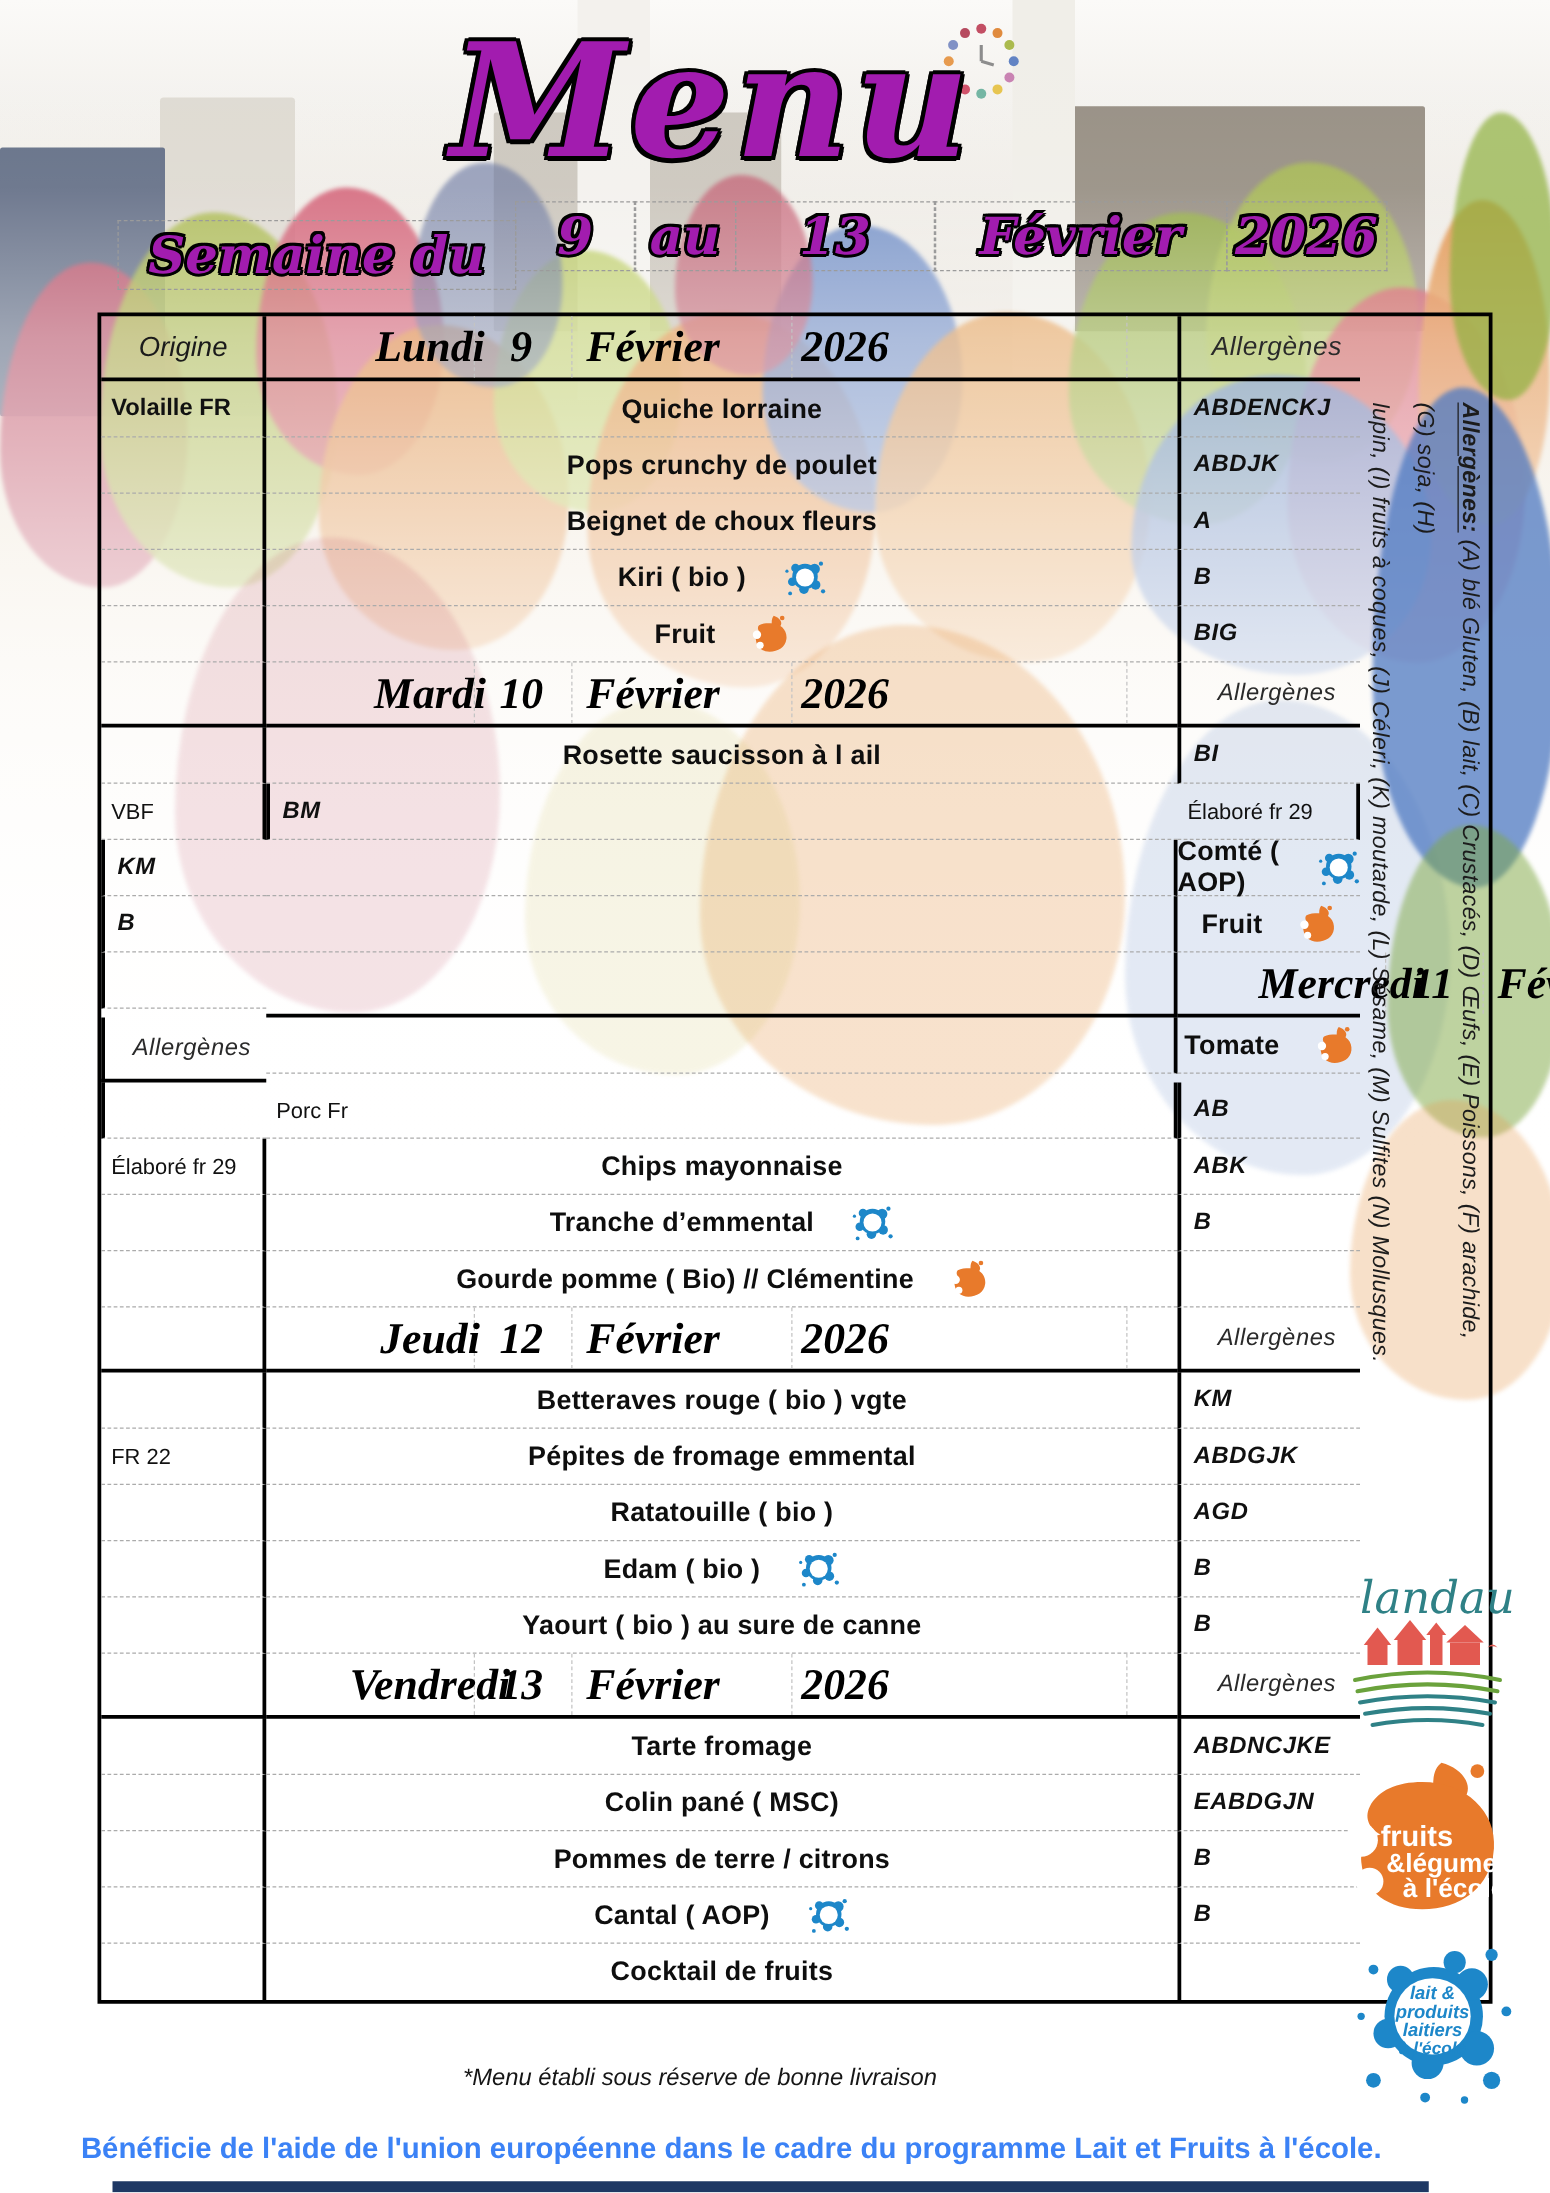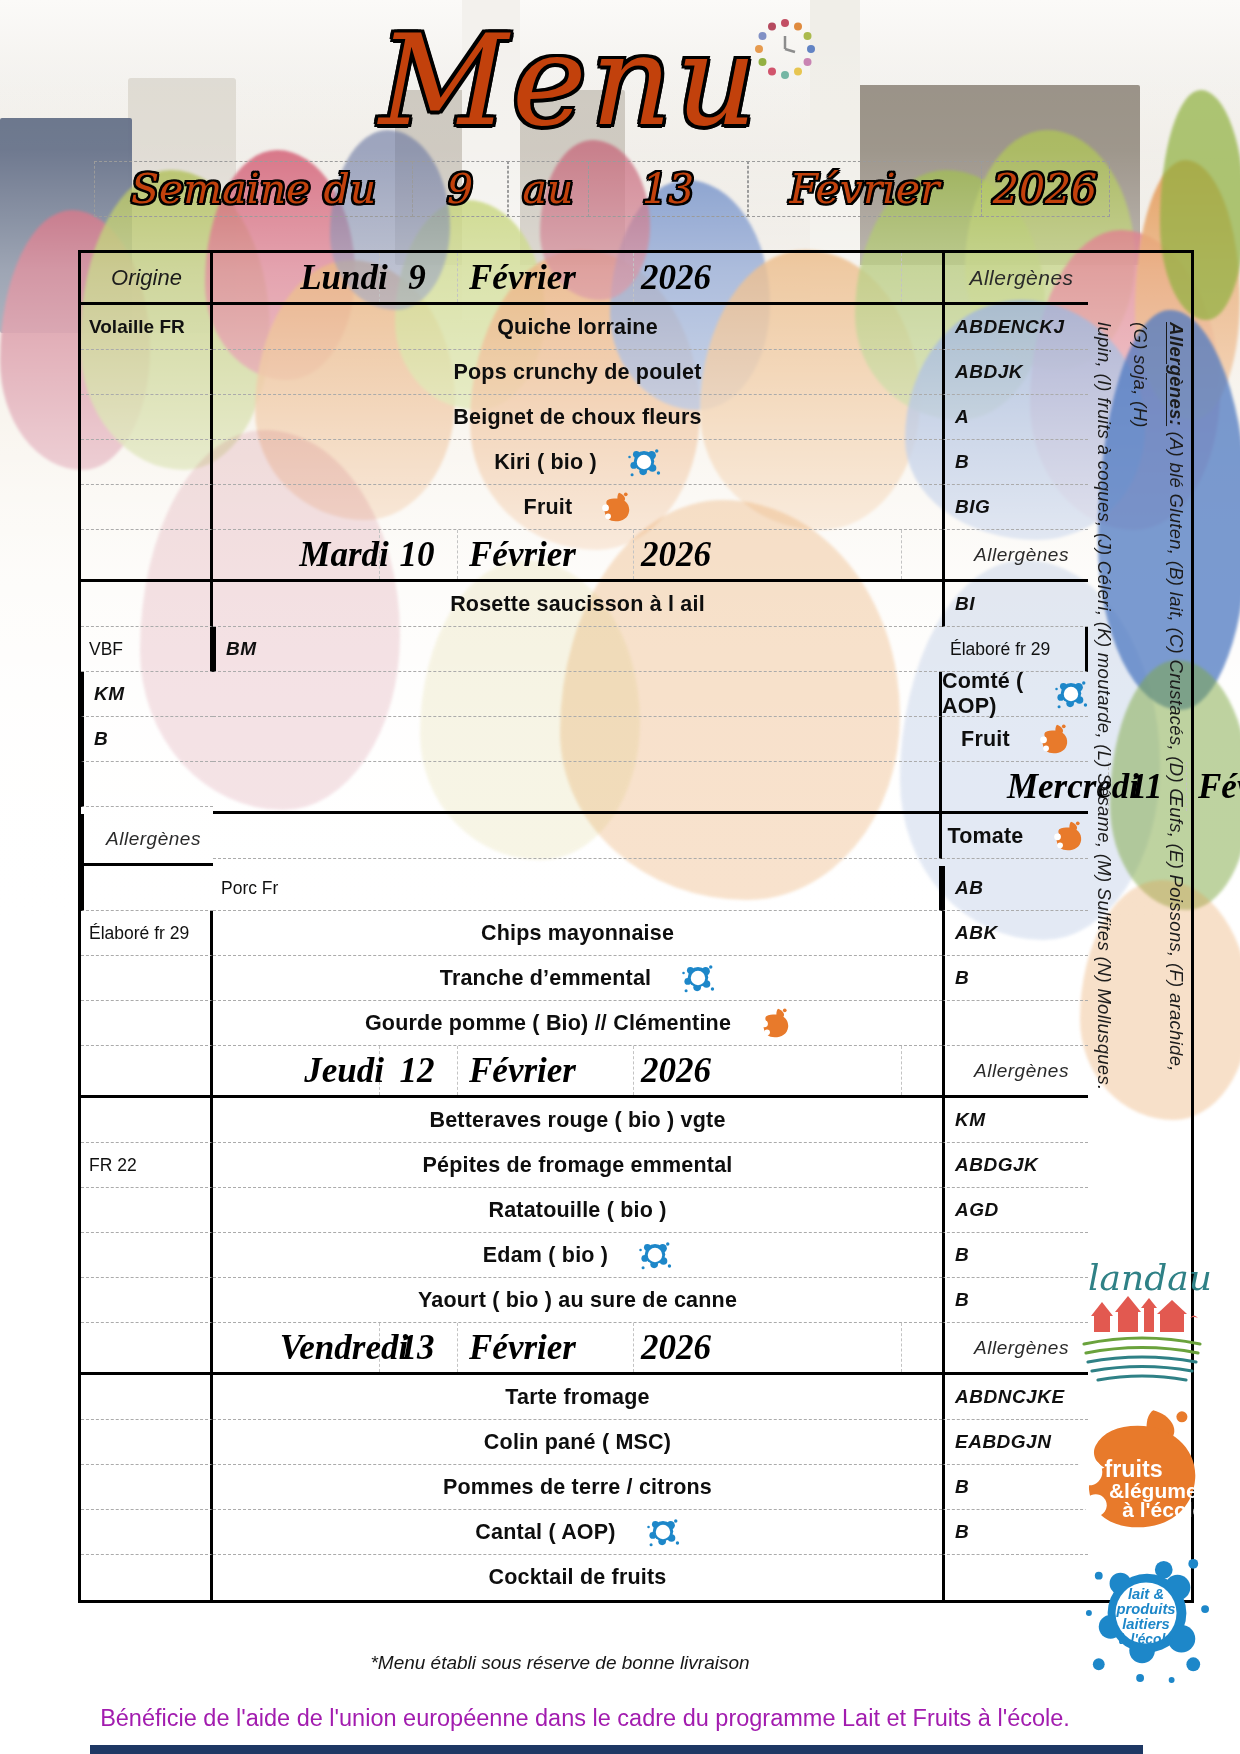--- a/index.html
+++ b/index.html
@@ -11,21 +11,21 @@
     background:linear-gradient(180deg,#fbfaf8 0px,#f3f1ed 90px,#ece8e1 240px,#efe6d6 420px,#f6efe4 620px,#fff 950px);}
   .prect,.blob{position:absolute;}
   .blob{filter:blur(1.5px);}
   .fade-overlay{position:absolute;left:0;top:0;width:1240px;height:1100px;
     background:linear-gradient(180deg,rgba(255,255,255,0) 0px,rgba(255,255,255,.08) 150px,
       rgba(255,255,255,.38) 270px,rgba(255,255,255,.63) 430px,rgba(255,255,255,.82) 570px,
       rgba(255,255,255,.94) 730px,#fff 950px);}
   .clock{position:absolute;left:752px;top:16px;}
 
   
-  .outline{color:#c2410c;font-family:"DejaVu Serif",serif;font-style:italic;font-weight:400;}
+  .outline{color:#a21caf;font-family:"DejaVu Serif",serif;font-style:italic;font-weight:700;}
   .stroke3{text-shadow:-3px -3px 0 #000,3px -3px 0 #000,-3px 3px 0 #000,3px 3px 0 #000,
     0 -3.5px 0 #000,0 3.5px 0 #000,-3.5px 0 0 #000,3.5px 0 0 #000;}
   .stroke2{text-shadow:-2px -2px 0 #000,2px -2px 0 #000,-2px 2px 0 #000,2px 2px 0 #000,
     0 -2.4px 0 #000,0 2.4px 0 #000,-2.4px 0 0 #000,2.4px 0 0 #000;}
   .menu-title{position:absolute;left:310px;top:6px;width:520px;text-align:center;
     font-size:126px;line-height:150px;letter-spacing:4px;}
   .week-banner{position:absolute;left:94px;top:161px;display:flex;}
   .wb-box{border:1.5px dashed #9b9b9b;height:56px;display:flex;align-items:center;
     justify-content:center;box-sizing:border-box;font-size:41px;}
   .wb-box+.wb-box{margin-left:-1.5px;}
@@ -60,21 +60,21 @@
   .vnote .u{text-decoration:underline;font-weight:600;}
   .landaul{position:absolute;left:1072px;top:1252px;}
   .landaul-text{font-family:"DejaVu Serif",serif;font-style:italic;}
   .fruits-logo{position:absolute;left:1080px;top:1408px;}
   .milk-logo{position:absolute;left:1083px;top:1548px;}
 
   
   .foot-note{position:absolute;left:200px;top:1652px;width:720px;text-align:center;
     font-style:italic;font-size:19px;color:#161616;}
   .foot-eu{position:absolute;left:0;top:1705px;width:1170px;text-align:center;
-    font-size:23.5px;color:#a21caf;}
+    font-size:23.5px;color:#3b82f6;font-weight:bold;}
   .bottom-bar{position:absolute;left:90px;top:1745px;width:1053px;height:9px;background:#1e3864;}
 </style>
 </head>
 <body>
 
 <div class="page">
 
   <div class="photo-base"></div>
   <div id="photo-shapes">
       <div class="prect" style="left: 855px; top: 85px; width: 285px; height: 180px; background: rgb(140, 131, 119); opacity: 0.9; border-radius: 2px;"></div>
@@ -124,21 +124,21 @@
       <div class="blob" style="left: 900px; top: 560px; width: 260px; height: 380px; background: rgb(106, 140, 200); opacity: 0.18; border-radius: 48% 52% 45% 55% / 58% 54% 46% 42%;"></div>
       <div class="blob" style="left: 420px; top: 560px; width: 220px; height: 300px; background: rgb(202, 188, 82); opacity: 0.14; border-radius: 48% 52% 45% 55% / 58% 54% 46% 42%;"></div>
       <div class="blob" style="left: 1098px; top: 310px; width: 150px; height: 400px; background: rgb(79, 122, 194); opacity: 0.75; border-radius: 48% 52% 45% 55% / 58% 54% 46% 42%;"></div>
       <div class="blob" style="left: 1160px; top: 90px; width: 85px; height: 230px; background: rgb(143, 177, 63); opacity: 0.7; border-radius: 48% 52% 45% 55% / 58% 54% 46% 42%;"></div>
       <div class="blob" style="left: 1110px; top: 660px; width: 140px; height: 250px; background: rgb(127, 168, 68); opacity: 0.5; border-radius: 48% 52% 45% 55% / 58% 54% 46% 42%;"></div>
       <div class="blob" style="left: 1080px; top: 880px; width: 170px; height: 240px; background: rgb(231, 154, 78); opacity: 0.3; border-radius: 48% 52% 45% 55% / 58% 54% 46% 42%;"></div>
     </div>
 
   <div class="menu-title outline stroke3">Menu</div>
   <div class="week-banner" id="week-banner">
-      <div class="wb-box outline stroke2" style="width: 319px;">Semaine du</div>
+      <div class="wb-box outline stroke2" style="width: 319px; margin-top: 15px;">Semaine du</div>
       <div class="wb-box outline stroke2" style="width: 97px;">9</div>
       <div class="wb-box outline stroke2" style="width: 82px;">au</div>
       <div class="wb-box outline stroke2" style="width: 161px;">13</div>
       <div class="wb-box outline stroke2" style="width: 235px;">Février</div>
       <div class="wb-box outline stroke2" style="width: 129px;">2026</div>
     </div>
 
   <div class="menu-table" id="menu-table">
       <div class="cell c-origin row-head solid-b">
         <span class="origine-label">Origine</span>

